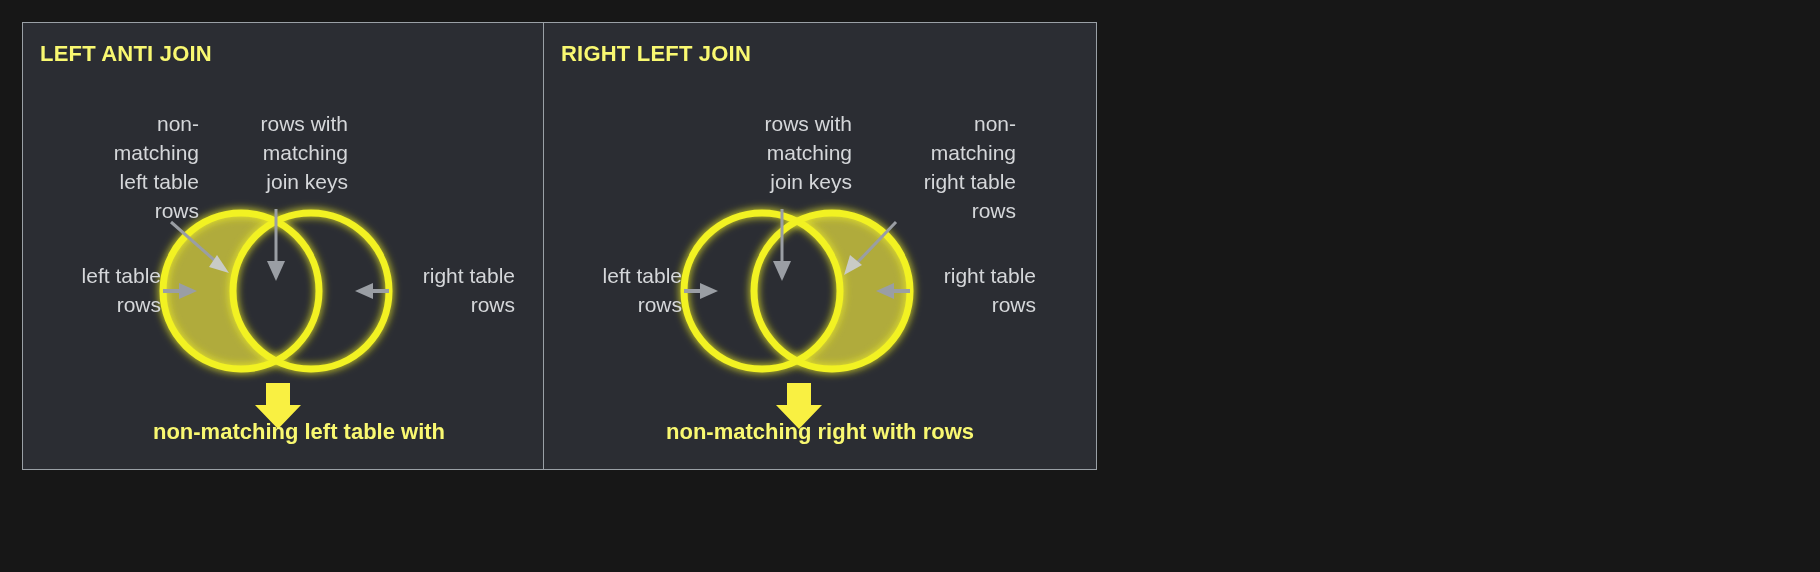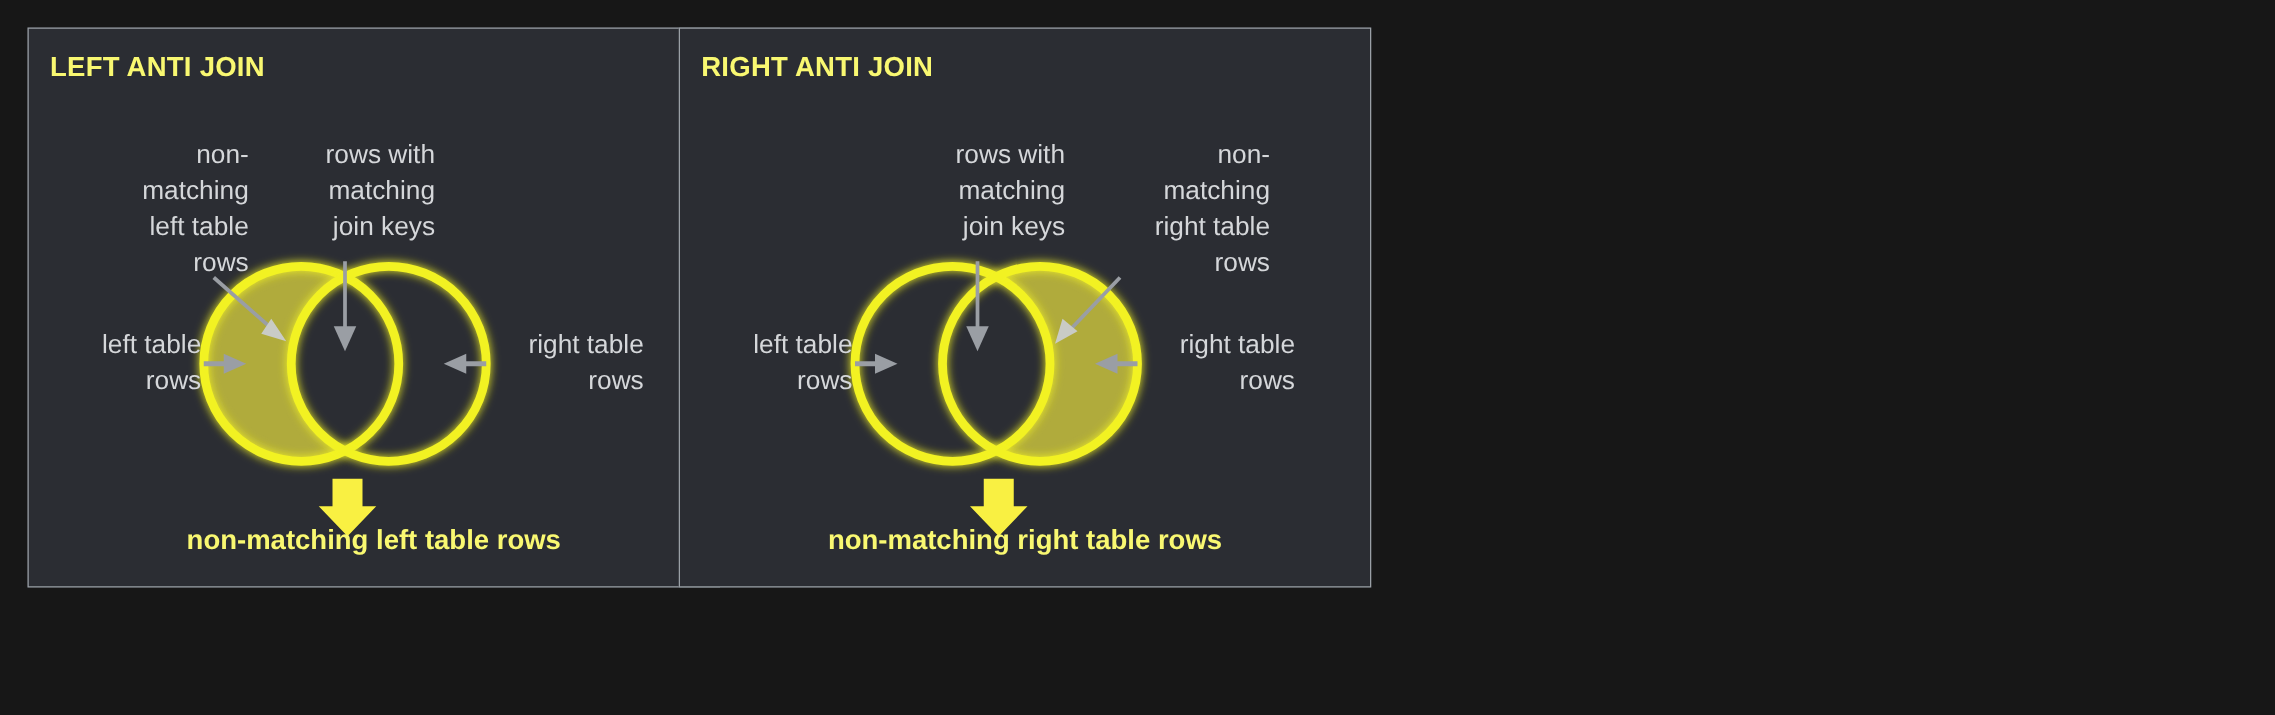--- a/index.html
+++ b/index.html
@@ -144,25 +144,25 @@
 left table
 rows</div>
     <div class="ann" id="l-ann-matching">rows with
 matching
 join keys</div>
     <div class="ann" id="l-ann-lefttbl">left table
 rows</div>
     <div class="ann" id="l-ann-righttbl">right table
 rows</div>
 
-    <div class="caption">non-matching left table rows</div>
+    <div class="caption">non-matching left table with</div>
   </div>
 
   <div class="panel" id="panel-right">
-    <div class="panel-title">RIGHT ANTI JOIN</div>
+    <div class="panel-title">RIGHT LEFT JOIN</div>
 
     <div class="venn-stage">
       <svg class="venn-svg" width="498" height="448" viewBox="0 0 498 448">
         <defs>
           <clipPath id="R-clipRight">
               <circle cx="288" cy="268" r="78"></circle>
             </clipPath>
           <filter id="R-glow" x="-40%" y="-40%" width="180%" height="180%">
             <feGaussianBlur stdDeviation="4" result="b"></feGaussianBlur>
             <feMerge>
@@ -211,16 +211,16 @@
 join keys</div>
     <div class="ann" id="r-ann-nonmatch">non-
 matching
 right table
 rows</div>
     <div class="ann" id="r-ann-lefttbl">left table
 rows</div>
     <div class="ann" id="r-ann-righttbl">right table
 rows</div>
 
-    <div class="caption">non-matching right table rows</div>
+    <div class="caption">non-matching right with rows</div>
   </div>
 
 </div>
 
 </body></html>

